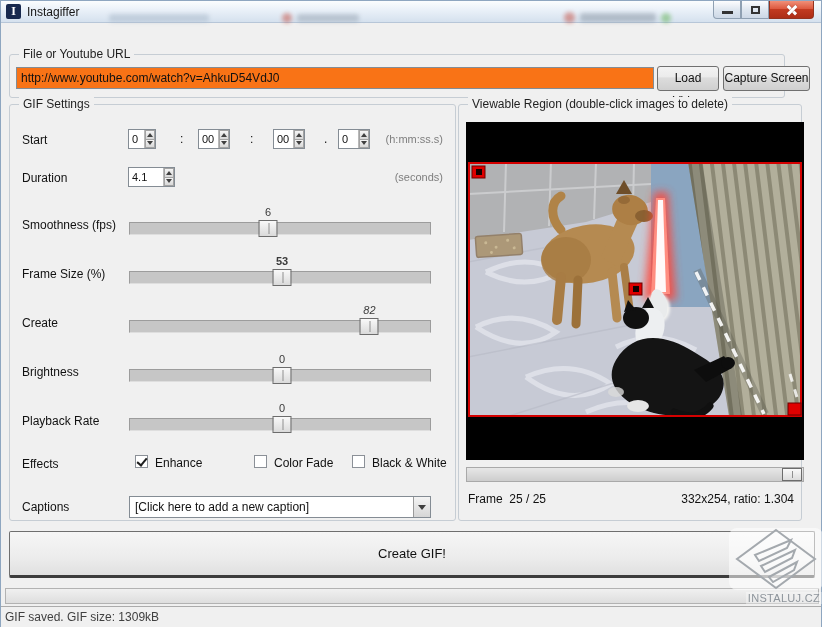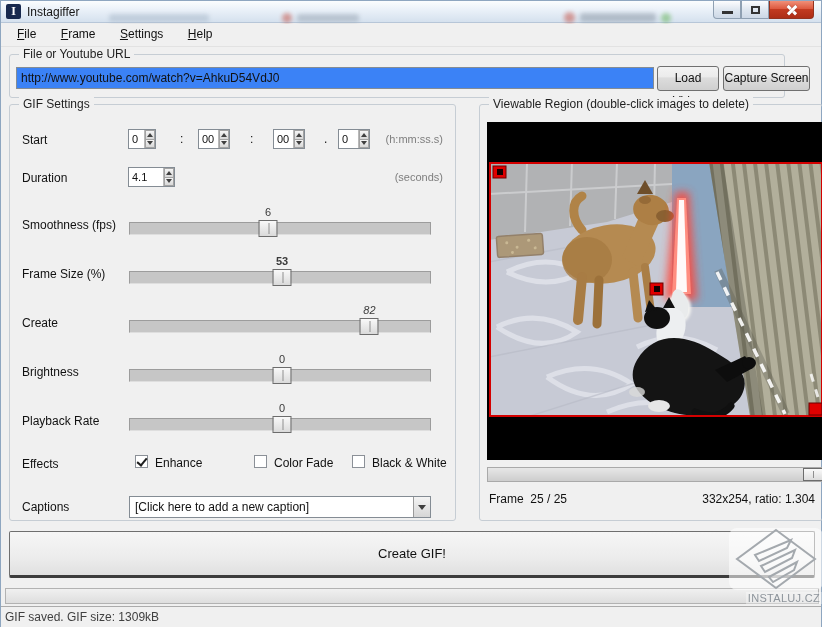--- a/index.html
+++ b/index.html
@@ -54,21 +54,21 @@
   .groupbox { position:absolute; border:1px solid #c6cdd4; border-radius:3px; }
   .groupbox-legend {
     position:absolute; top:-8px; left:9px; background:#f0f0f0;
     padding:0 4px; font-size:12px; color:#1f1f1f; white-space:nowrap;
   }
 
   
   #url-group { left:8px; top:53px; width:776px; height:44px; }
   #url-input {
     position:absolute; left:6px; top:12px; width:638px; height:22px;
-    border:1px solid #848c94; background:#3b82f6; font-size:12px; padding:0 4px;
+    border:1px solid #848c94; background:#f97316; font-size:12px; padding:0 4px;
     font-family:"Liberation Sans", sans-serif; color:#111;
   }
   .btn {
     border:1px solid #707070; border-radius:3px; font-size:12px; color:#111;
     background:linear-gradient(#f3f3f3,#ebebeb 45%,#dddddd 46%,#cfcfcf);
     text-align:center; cursor:default;
   }
   #load-video-btn  { position:absolute; left:647px; top:11px; width:62px; height:25px; line-height:23px; }
   #capture-btn    { position:absolute; left:713px; top:11px; width:87px; height:25px; line-height:23px; }
 
@@ -120,21 +120,21 @@
   .combo-btn {
     width:17px; height:100%; border-left:1px solid #9a9a9a;
     background:linear-gradient(#f4f4f4,#d6d6d6); position:relative;
   }
   .combo-btn::after {
     content:""; position:absolute; left:50%; top:50%; transform:translate(-50%,-40%);
     border-left:4px solid transparent; border-right:4px solid transparent; border-top:5px solid #3d3d3d;
   }
 
   
-  #view-group { left:478px; top:103px; width:344px; height:417px; }
+  #view-group { left:457px; top:103px; width:344px; height:417px; }
   #preview { position:absolute; left:7px; top:17px; width:338px; height:338px; background:#000; }
   #preview svg { display:block; }
   #view-scrollbar {
     position:absolute; left:7px; top:362px; width:338px; height:15px;
     background:linear-gradient(#e7e7e7,#cdcdcd); border:1px solid #a9a9a9;
   }
   #view-scroll-thumb {
     position:absolute; right:1px; top:0px; width:20px; height:13px;
     background:linear-gradient(#fafafa,#dcdcdc); border:1px solid #6c6c6c;
   }
@@ -191,26 +191,20 @@
       <div class="cap-btn">
           <div class="glyph-max"></div>
         </div>
       <div class="cap-btn close">
         <div class="glyph-close-a"></div>
         <div class="glyph-close-b"></div>
       </div>
     </div>
   </div>
 
-  <div id="menubar">
-    <span class="menu-item"><u>F</u>ile</span>
-    <span class="menu-item"><u>F</u>rame</span>
-    <span class="menu-item"><u>S</u>ettings</span>
-    <span class="menu-item"><u>H</u>elp</span>
-  </div>
 
   <div id="url-group" class="groupbox">
     <div class="groupbox-legend">File or Youtube URL</div>
     <input id="url-input" type="text" value="http://www.youtube.com/watch?v=AhkuD54VdJ0" style="">
     <div id="load-video-btn" class="btn">Load Video</div>
     <div id="capture-btn" class="btn">Capture Screen</div>
   </div>
 
   <div id="gif-group" class="groupbox">
     <div class="groupbox-legend">GIF Settings</div>

